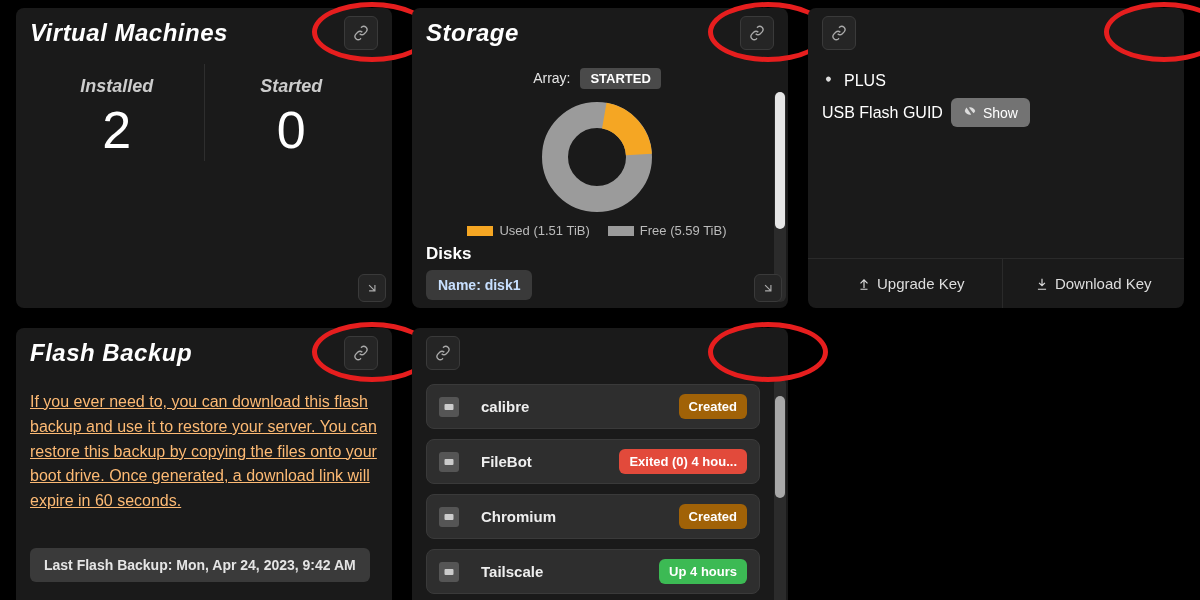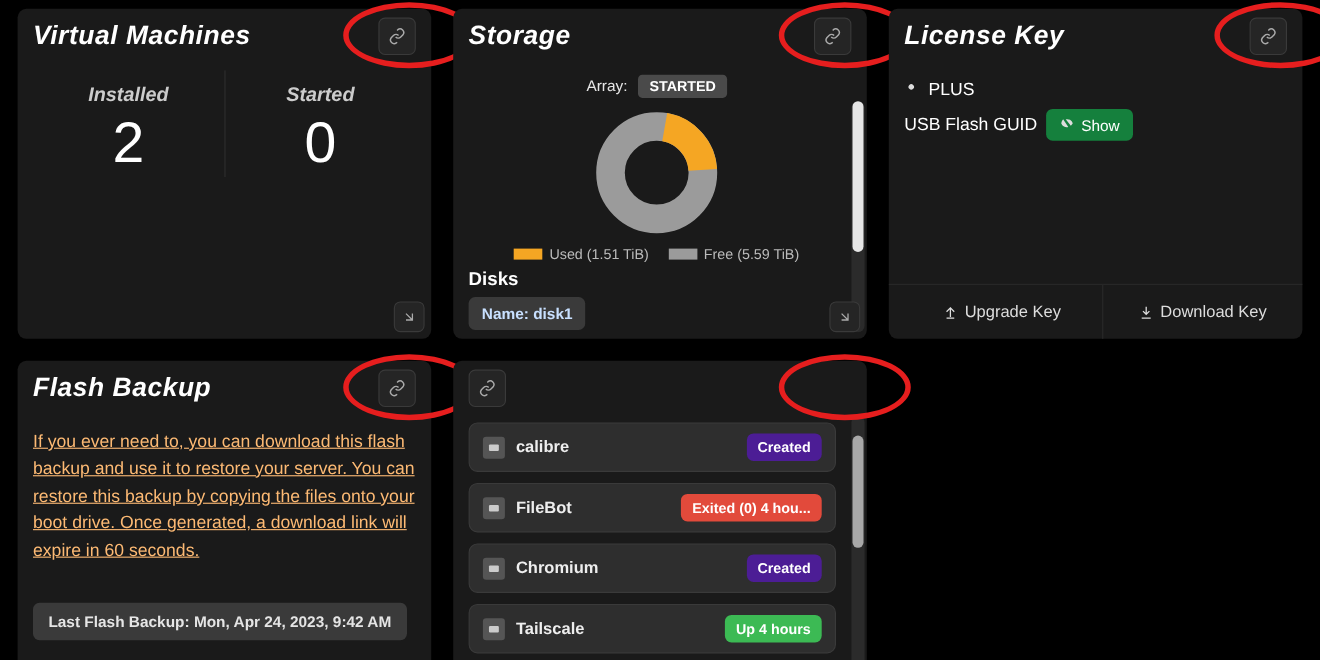--- a/index.html
+++ b/index.html
@@ -84,35 +84,35 @@
   .donut-wrap{ display:flex;justify-content:center;margin:8px 0 6px 0;}
   .legend{ display:flex;justify-content:center;gap:18px;font-size:13px;color:#bbb;margin-bottom:6px;}
   .leg-item{display:flex;align-items:center;gap:6px;}
   .leg-sw{width:26px;height:10px;display:inline-block;}
   .disks-h{ font-size:17px;font-weight:700;color:#fff;margin:2px 0 6px 0;}
   .disk-chip{ background:#3a3a3a;border-radius:6px;padding:7px 12px;font-size:14px;color:#c8e0ff;display:inline-block;font-weight:600;}
   .scroll-track{ position:absolute;right:2px;top:36px;bottom:6px;width:12px;background:#2b2b2b;border-radius:6px;}
   .scroll-thumb{ position:absolute;left:1px;right:1px;top:0;height:65%;background:#e6e6e6;border-radius:5px;}
   
   .lic-row{display:flex;align-items:center;gap:8px;font-size:16px;color:#fff;margin:8px 0;}
-  .show-btn{background:#15803d;border-radius:6px;padding:6px 12px;font-size:14px;display:inline-flex;align-items:center;gap:6px;cursor:pointer;}
+  .show-btn{background:#737373;border-radius:6px;padding:6px 12px;font-size:14px;display:inline-flex;align-items:center;gap:6px;cursor:pointer;}
   
   .flash-text{font-size:16px;line-height:1.55;color:#fdba74;margin-top:6px;text-decoration:underline;}
   .last-backup{background:#3a3a3a;border-radius:6px;padding:9px 14px;font-size:14px;font-weight:700;color:#e5e5e5;display:inline-block;margin-top:34px;}
   
   .docker-scroll{position:absolute;right:2px;top:2px;bottom:2px;width:12px;background:#2b2b2b;border-radius:6px;}
   .docker-thumb{position:absolute;left:1px;right:1px;top:18px;height:44%;background:#a8a8a8;border-radius:5px;}
   .app-row{background:#2e2e2e;border:1px solid #3a3a3a;border-radius:8px;padding:9px 12px;display:flex;align-items:center;justify-content:space-between;margin-bottom:10px;margin-right:14px;}
-  .app-left{display:flex;align-items:center;gap:10px;}
+  .app-left{display:flex;align-items:center;gap:22px;}
   .app-ico{width:20px;height:20px;background:#555;border-radius:3px;display:flex;align-items:center;justify-content:center;}
   .app-ico svg{width:12px;height:12px;fill:#ccc;}
   .app-name{font-size:15px;font-weight:700;color:#eee;}
   .status-badge{border-radius:6px;padding:5px 10px;font-size:13px;font-weight:700;color:#fff;}
   .st-green{background:#3cba54;}
-  .st-grey{background:#4c1d95;}
+  .st-grey{background:#a16207;}
   .st-red{background:#e24a3b;}
   
   .anno{position:absolute;border:5px solid #e61e1e;border-radius:50%;pointer-events:none;}
   .row2{margin-top:20px;}
   .key-icon svg{width:14px;height:14px;fill:#ddd;}
   .eye-off svg{width:14px;height:14px;fill:#ddd;}
 </style>
 </head>
 <body>
 
@@ -188,21 +188,20 @@
     <div class="expand-corner">
       <svg viewBox="0 0 24 24">
           <path d="M7 7l10 10M17 7v10H7"></path>
         </svg>
     </div>
     <div class="anno" style="top:-6px;right:-40px;width:120px;height:60px;"></div>
   </div>
 
   <div class="card" style="display:flex;flex-direction:column;">
     <div class="card-header">
-      <div class="card-title">License Key</div>
       <div class="link-btn">
         <svg viewBox="0 0 24 24">
             <path d="M10 13a5 5 0 0 0 7 0l3-3a5 5 0 0 0-7-7l-1 1"></path>
             <path d="M14 11a5 5 0 0 0-7 0l-3 3a5 5 0 0 0 7 7l1-1"></path>
           </svg>
       </div>
     </div>
     <div class="card-body">
       <div class="lic-row">
         <span class="key-icon"><svg viewBox="0 0 24 24">

